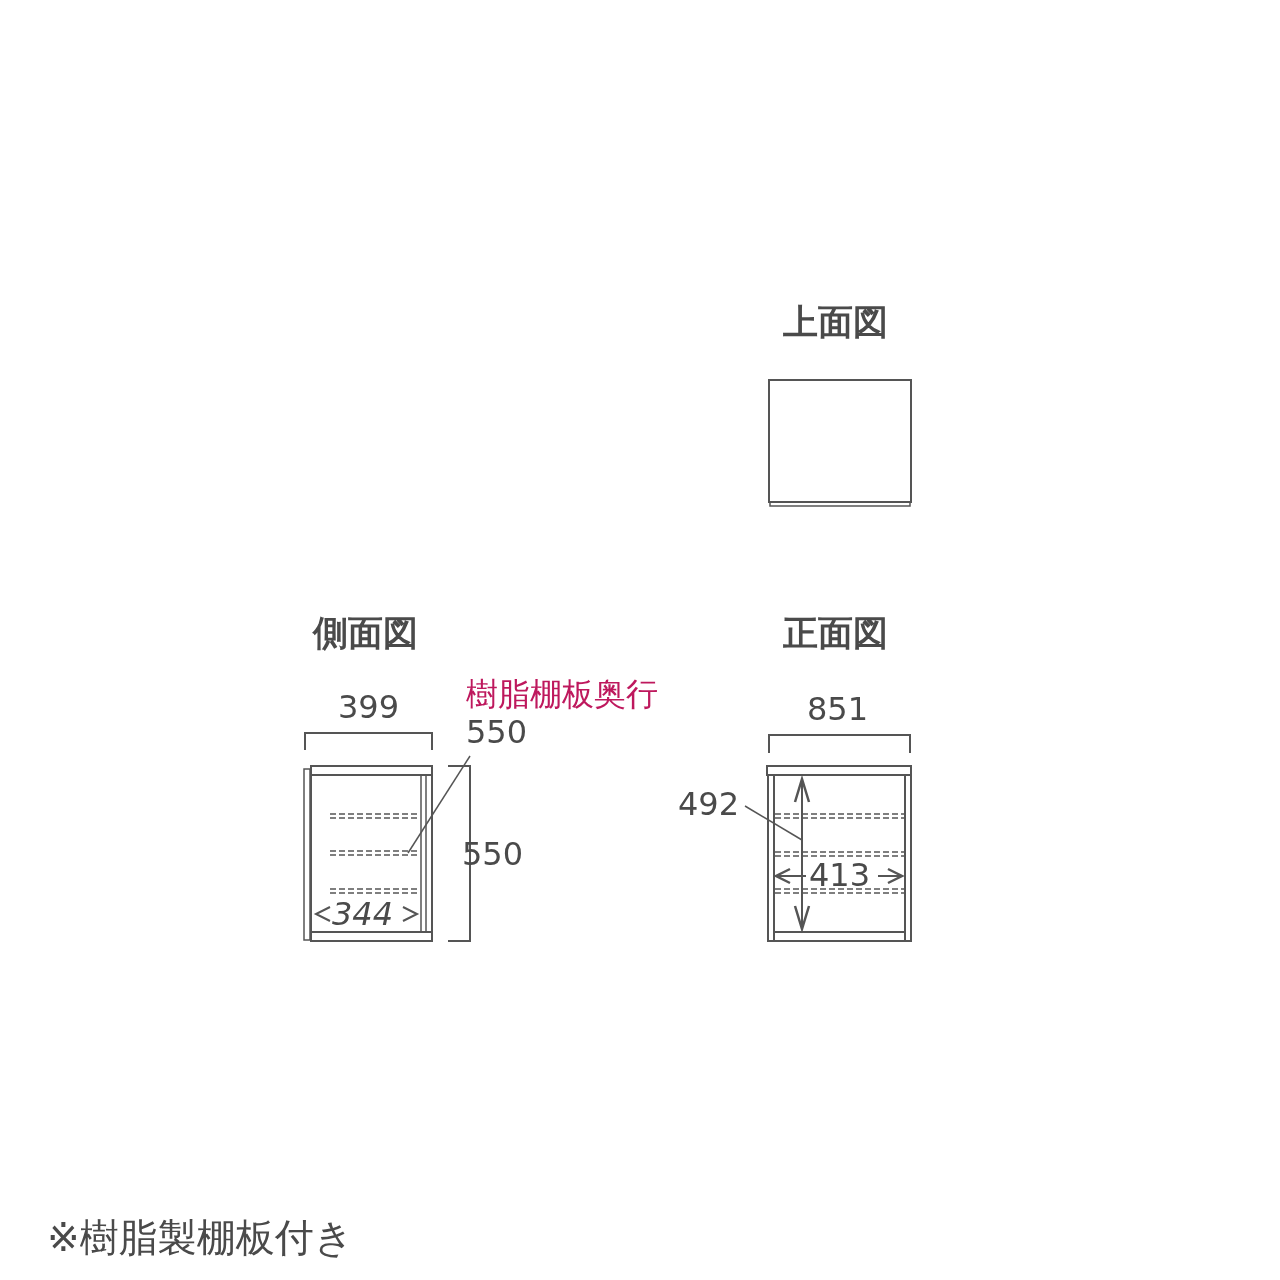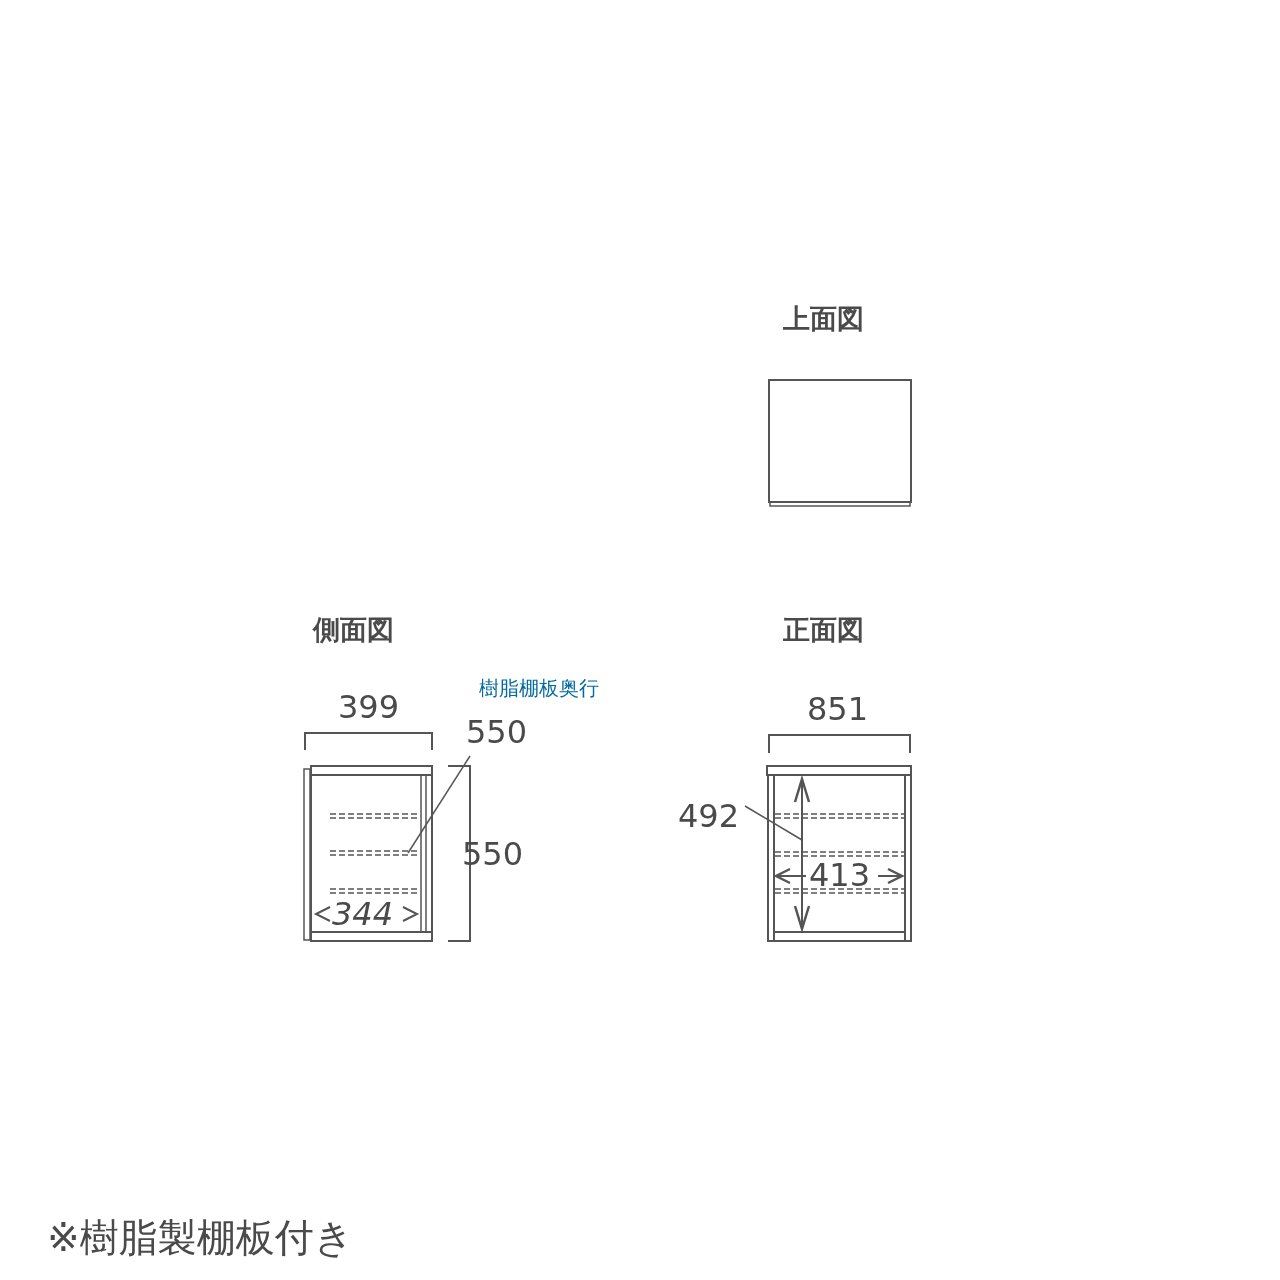--- a/index.html
+++ b/index.html
@@ -1,22 +1,22 @@
 <!DOCTYPE html>
 <html><head>
 <meta charset="utf-8">
 <style>
   html,body{margin:0;padding:0;background:#fff;}
   body{width:1280px;height:1280px;position:relative;overflow:hidden;font-family:"DejaVu Sans","Liberation Sans",sans-serif;color:#4a4a4a;}
   svg{position:absolute;left:0;top:0;}
   .lbl{position:absolute;white-space:nowrap;line-height:1;}
-  .title{font-size:27px;font-weight:bold;color:#4a4a4a;}
+  .title{font-size:35px;font-weight:bold;color:#4a4a4a;}
   .num{font-size:32px;color:#4a4a4a;font-weight:normal;}
   .note{font-size:39px;color:#4a4a4a;}
-  .small{font-size:20px;color:#0369a1;margin-left:13px;}
+  .small{font-size:32px;color:#be185d;}
 </style>
 </head>
 <body>
 
 <svg width="1280" height="1280" stroke="#555" fill="none" stroke-width="2">
 
   <g>
     <rect x="769" y="380" width="142" height="122"></rect>
     <rect x="770" y="502" width="140" height="4" stroke-width="1.5"></rect>
   </g>
@@ -87,16 +87,16 @@
 <div class="lbl title" style="left:313px;top:616px;">側面図</div>
 <div class="lbl title" style="left:783px;top:616px;">正面図</div>
 
 <div class="lbl num" style="left:338px;top:691px;">399</div>
 <div class="lbl small" style="left:466px;top:678px;">樹脂棚板奥行</div>
 <div class="lbl num" style="left:466px;top:716px;">550</div>
 <div class="lbl num" style="left:462px;top:838px;">550</div>
 <div class="lbl num" style="left:332px;top:898px;font-style:italic;">344</div>
 
 <div class="lbl num" style="left:807px;top:693px;">851</div>
-<div class="lbl num" style="left:678px;top:788px;margin-top:12px;">492</div>
+<div class="lbl num" style="left:678px;top:788px;">492</div>
 <div class="lbl num" style="left:809px;top:859px;">413</div>
 
 <div class="lbl note" style="left:47px;top:1218px;">※樹脂製棚板付き</div>
 
 </body></html>

